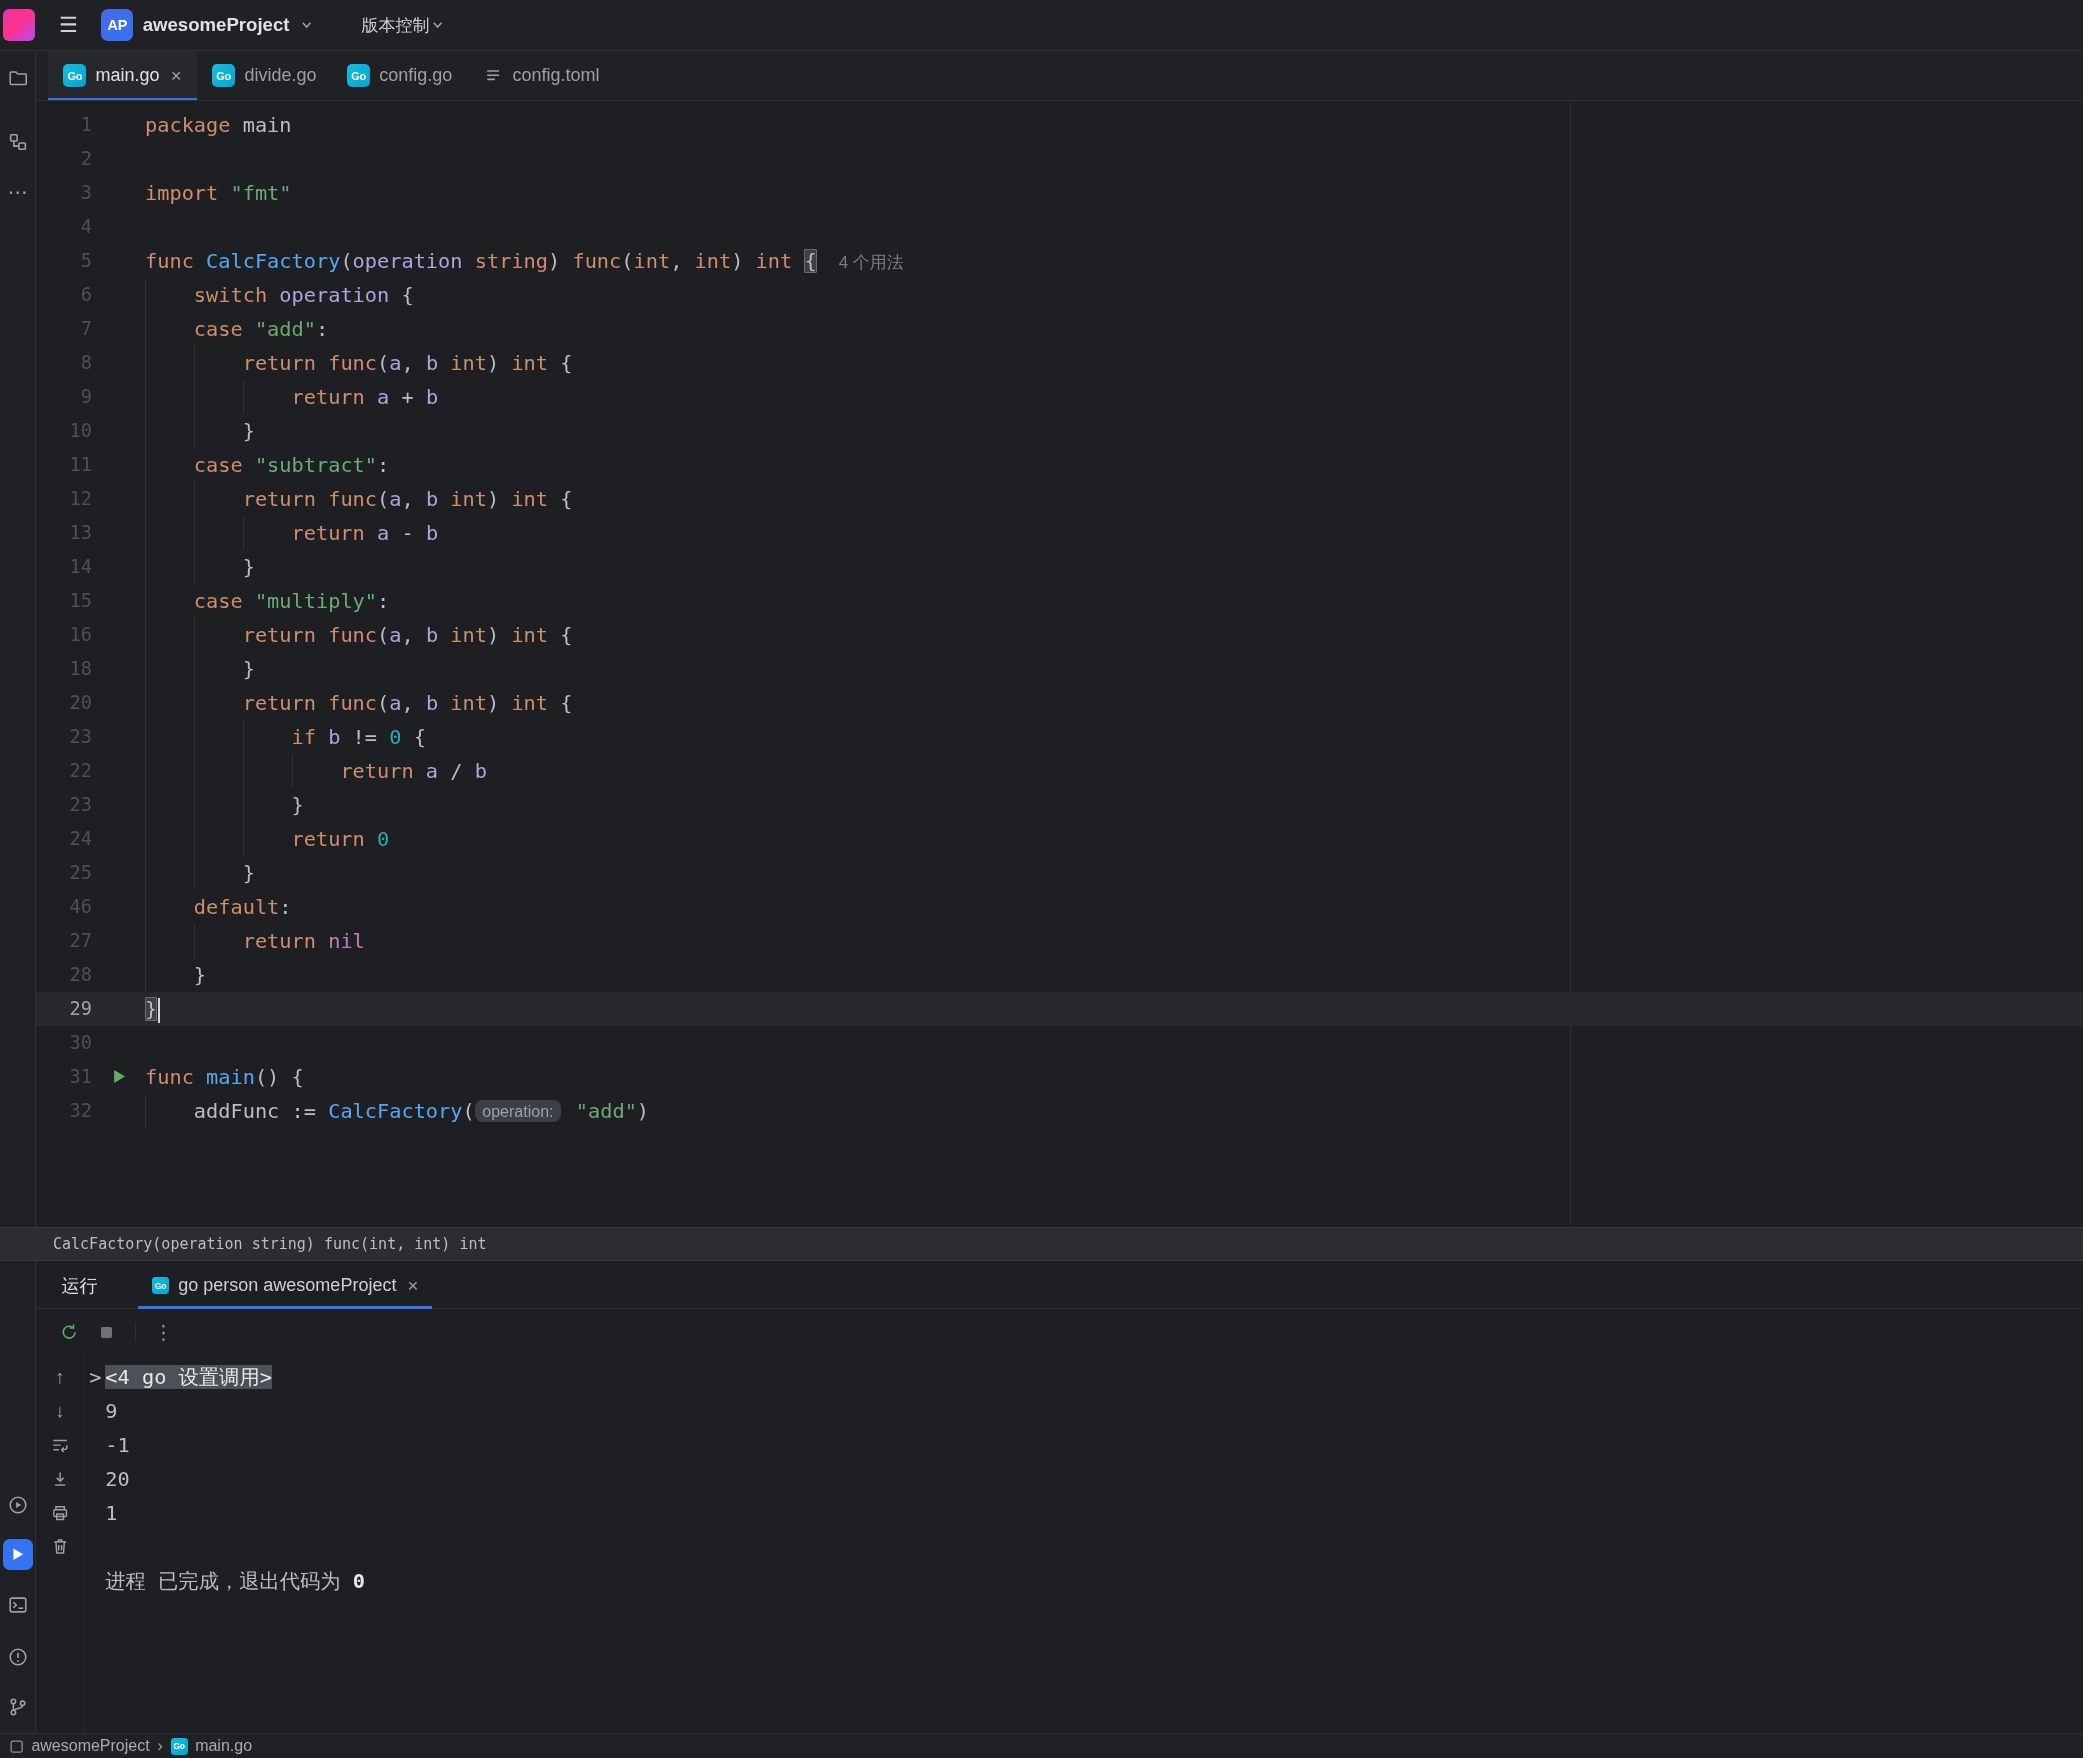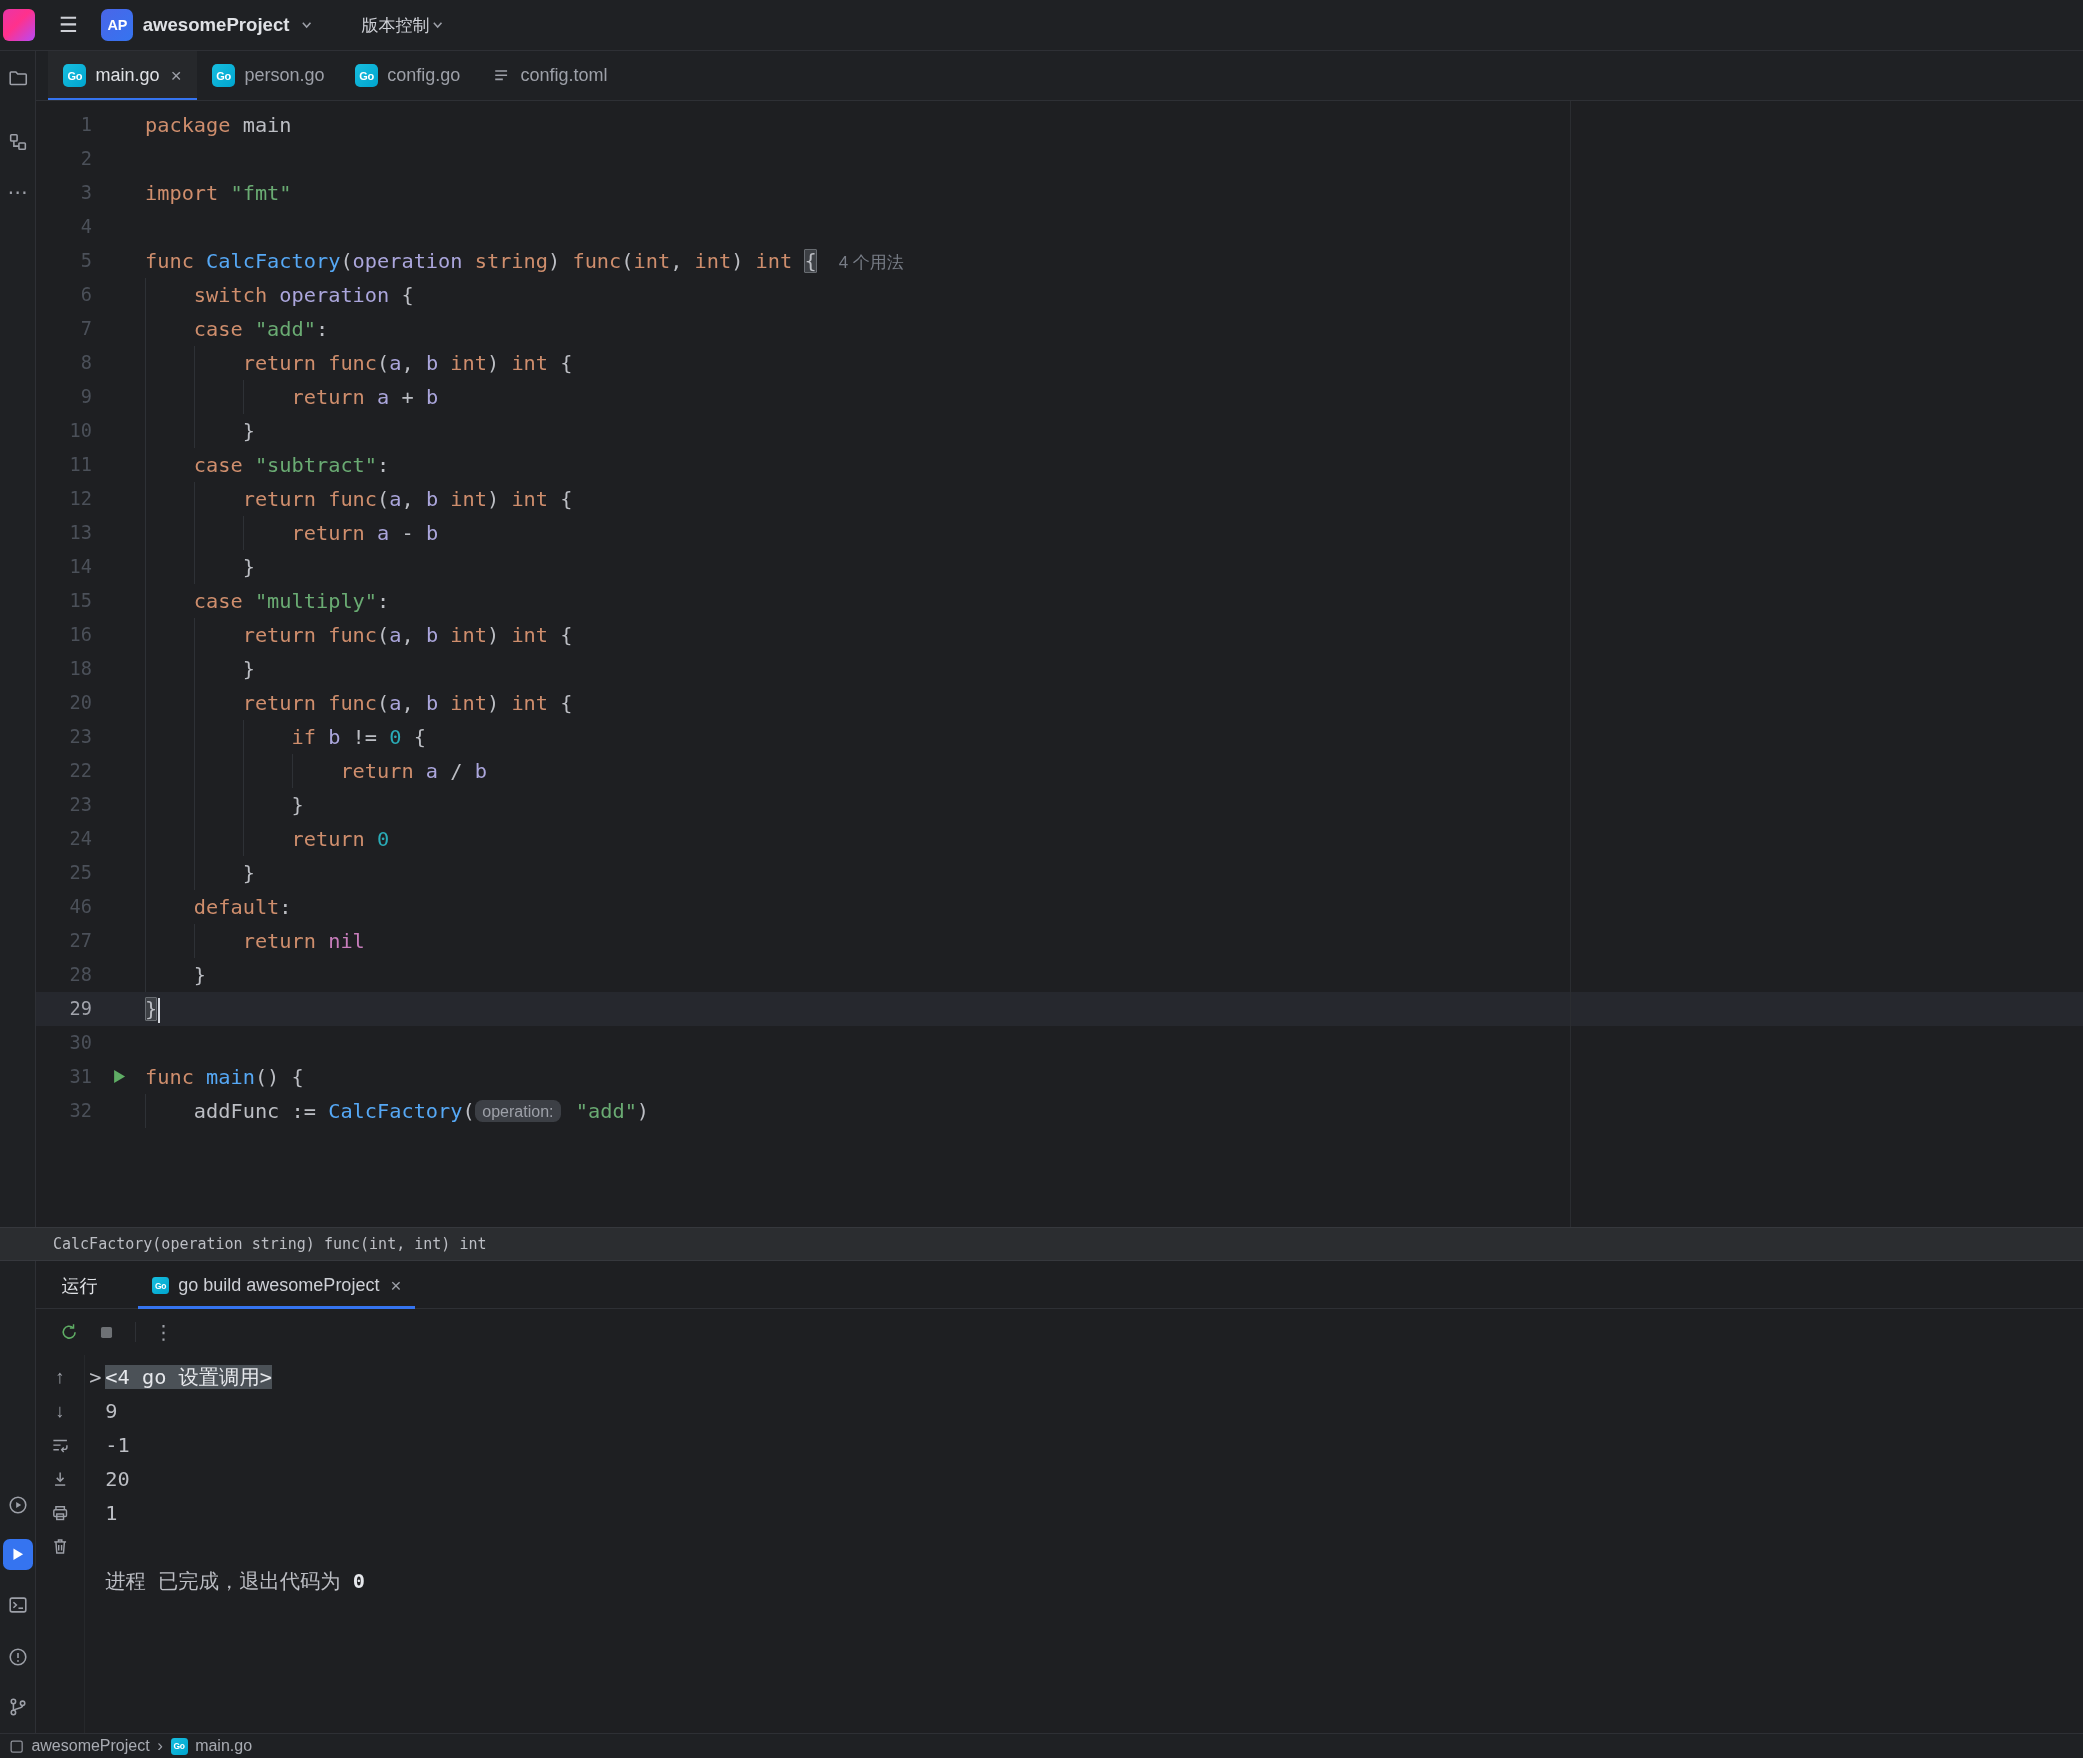--- a/index.html
+++ b/index.html
@@ -175,21 +175,21 @@
           <i>Go</i>
         </span>
       <span>main.go</span>
       <span class="tab-close">×</span>
       <span class="tab-underline"></span>
     </div>
     <div class="etab">
       <span class="go-ico">
           <i>Go</i>
         </span>
-      <span>person.go</span>
+      <span>divide.go</span>
     </div>
     <div class="etab">
       <span class="go-ico">
           <i>Go</i>
         </span>
       <span>config.go</span>
     </div>
     <div class="etab">
       <svg width="20.3" height="20.3" viewBox="0 0 24 24" fill="none" stroke="#9DA0A8" stroke-width="1.8">
           <path d="M5 7h14M5 12h14M5 17h9"></path>
@@ -362,21 +362,21 @@
     <span>CalcFactory(operation string) func(int, int) int</span>
   </div>
 
   <section id="runpanel">
     <div class="rp-tabs">
       <span class="rp-title">运行</span>
       <div class="rtab">
         <span class="go-ico sm">
             <i>Go</i>
           </span>
-        <span>go build awesomeProject</span>
+        <span>go person awesomeProject</span>
         <span class="tab-close">×</span>
         <span class="tab-underline"></span>
       </div>
     </div>
     <div class="rp-toolbar">
       <button class="tb-btn">
         <svg width="20.3" height="20.3" viewBox="0 0 24 24" fill="none" stroke="#5FAD65" stroke-width="1.9">
             <path d="M19 12a7 7 0 1 1-2.3-5.2"></path>
             <polyline points="17.2,2.8 17.2,7.2 12.8,7.2" stroke-width="1.7"></polyline>
           </svg>

